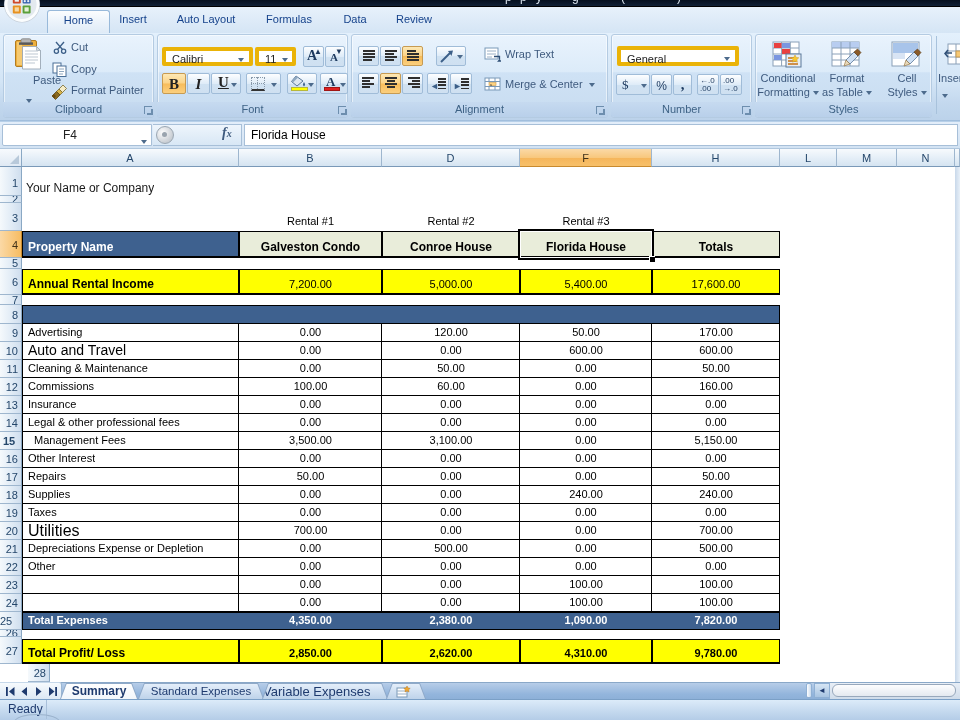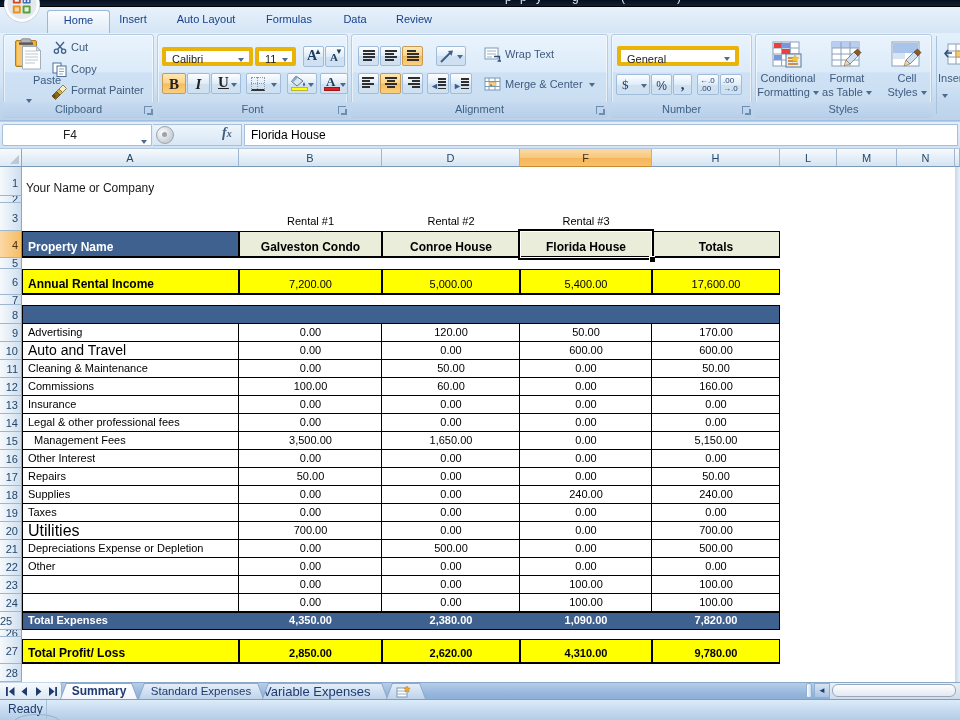--- a/index.html
+++ b/index.html
@@ -375,21 +375,21 @@
 <div class="rowhead" style="position:absolute;top:378px;height:18px;font-size:11px;">
     <span style="position:absolute;bottom:2px;left:0;right:3px;text-align:right;">12</span>
   </div>
 <div class="rowhead" style="position:absolute;top:396px;height:18px;font-size:11px;">
     <span style="position:absolute;bottom:2px;left:0;right:3px;text-align:right;">13</span>
   </div>
 <div class="rowhead" style="position:absolute;top:414px;height:18px;font-size:11px;">
     <span style="position:absolute;bottom:2px;left:0;right:3px;text-align:right;">14</span>
   </div>
 <div class="rowhead" style="position:absolute;top:432px;height:18px;font-size:11px;">
-    <span style="position:absolute;bottom:2px;left:0;right:3px;text-align:right;">15</span>
+    <span style="position:absolute;bottom:2px;left:0;right:3px;text-align:center;font-weight:bold;">15</span>
   </div>
 <div class="rowhead" style="position:absolute;top:450px;height:18px;font-size:11px;">
     <span style="position:absolute;bottom:2px;left:0;right:3px;text-align:right;">16</span>
   </div>
 <div class="rowhead" style="position:absolute;top:468px;height:18px;font-size:11px;">
     <span style="position:absolute;bottom:2px;left:0;right:3px;text-align:right;">17</span>
   </div>
 <div class="rowhead" style="position:absolute;top:486px;height:18px;font-size:11px;">
     <span style="position:absolute;bottom:2px;left:0;right:3px;text-align:right;">18</span>
   </div>
@@ -411,21 +411,21 @@
 <div class="rowhead" style="position:absolute;top:594px;height:18px;font-size:11px;">
     <span style="position:absolute;bottom:2px;left:0;right:3px;text-align:right;">24</span>
   </div>
 <div class="rowhead" style="position:absolute;top:612px;height:18px;font-size:11px;">
     <span style="position:absolute;bottom:2px;left:0;right:3px;text-align:left;">25</span>
   </div>
 <div class="rowhead" style="position:absolute;top:630px;height:7px;font-size:11px;line-height:7px;text-align:right;padding-right:3px;">26</div>
 <div class="rowhead" style="position:absolute;top:637px;height:27px;font-size:11px;">
     <span style="position:absolute;bottom:6px;left:0;right:3px;text-align:right;">27</span>
   </div>
-<div class="rowhead" style="position:absolute;top:664px;height:18px;font-size:11px;">
+<div class="rowhead" style="position:absolute;top:664px;height:18px;font-size:11px;margin-left:28px;">
     <span style="position:absolute;bottom:2px;left:0;right:3px;text-align:right;">28</span>
   </div>
 <div class="lab" style="position:absolute;left:26px;top:178px;height:20px;line-height:20px;color:#1a1a1a;font-size:12px;">Your Name or Company</div>
 <div class="num" style="position:absolute;left:239px;top:212px;width:143px;height:18px;line-height:18px;color:#000;font-size:11px;">Rental #1</div>
 <div class="num" style="position:absolute;left:382px;top:212px;width:138px;height:18px;line-height:18px;color:#000;font-size:11px;">Rental #2</div>
 <div class="num" style="position:absolute;left:520px;top:212px;width:132px;height:18px;line-height:18px;color:#000;font-size:11px;">Rental #3</div>
 <div style="position:absolute;left:22px;top:231px;width:217px;height:27px;background:#3e618f;border:1px solid #000;border-bottom:2px solid #000;"></div>
 <div style="left:28px;top:239px;height:16px;line-height:16px;font-weight:bold;color:#fff;font-size:12px;position:absolute;white-space:nowrap;">Property Name</div>
 <div style="position:absolute;left:239px;top:231px;width:143px;height:27px;background:#e9edda;border:1px solid #000;border-bottom:2px solid #000;"></div>
 <div class="num" style="position:absolute;left:239px;top:238px;width:143px;height:18px;line-height:18px;font-weight:bold;color:#000;font-size:12px;">Galveston Condo</div>
@@ -479,21 +479,21 @@
 <div class="num" style="position:absolute;left:652px;top:396px;width:128px;height:17px;line-height:17px;color:#000;font-size:11px;">0.00</div>
 <div style="position:absolute;left:22px;top:414px;width:758px;height:18px;border-bottom:1px solid #000;border-left:1px solid #000;border-right:1px solid #000;"></div>
 <div class="lab" style="position:absolute;left:28px;top:414px;height:17px;line-height:17px;color:#000;font-size:11px;">Legal &amp; other professional fees</div>
 <div class="num" style="position:absolute;left:239px;top:414px;width:143px;height:17px;line-height:17px;color:#000;font-size:11px;">0.00</div>
 <div class="num" style="position:absolute;left:382px;top:414px;width:138px;height:17px;line-height:17px;color:#000;font-size:11px;">0.00</div>
 <div class="num" style="position:absolute;left:520px;top:414px;width:132px;height:17px;line-height:17px;color:#000;font-size:11px;">0.00</div>
 <div class="num" style="position:absolute;left:652px;top:414px;width:128px;height:17px;line-height:17px;color:#000;font-size:11px;">0.00</div>
 <div style="position:absolute;left:22px;top:432px;width:758px;height:18px;border-bottom:1px solid #000;border-left:1px solid #000;border-right:1px solid #000;"></div>
 <div class="lab" style="position:absolute;left:34px;top:432px;height:17px;line-height:17px;color:#000;font-size:11px;">Management Fees</div>
 <div class="num" style="position:absolute;left:239px;top:432px;width:143px;height:17px;line-height:17px;color:#000;font-size:11px;">3,500.00</div>
-<div class="num" style="position:absolute;left:382px;top:432px;width:138px;height:17px;line-height:17px;color:#000;font-size:11px;">1,650.00</div>
+<div class="num" style="position:absolute;left:382px;top:432px;width:138px;height:17px;line-height:17px;color:#000;font-size:11px;">3,100.00</div>
 <div class="num" style="position:absolute;left:520px;top:432px;width:132px;height:17px;line-height:17px;color:#000;font-size:11px;">0.00</div>
 <div class="num" style="position:absolute;left:652px;top:432px;width:128px;height:17px;line-height:17px;color:#000;font-size:11px;">5,150.00</div>
 <div style="position:absolute;left:22px;top:450px;width:758px;height:18px;border-bottom:1px solid #000;border-left:1px solid #000;border-right:1px solid #000;"></div>
 <div class="lab" style="position:absolute;left:28px;top:450px;height:17px;line-height:17px;color:#000;font-size:11px;">Other Interest</div>
 <div class="num" style="position:absolute;left:239px;top:450px;width:143px;height:17px;line-height:17px;color:#000;font-size:11px;">0.00</div>
 <div class="num" style="position:absolute;left:382px;top:450px;width:138px;height:17px;line-height:17px;color:#000;font-size:11px;">0.00</div>
 <div class="num" style="position:absolute;left:520px;top:450px;width:132px;height:17px;line-height:17px;color:#000;font-size:11px;">0.00</div>
 <div class="num" style="position:absolute;left:652px;top:450px;width:128px;height:17px;line-height:17px;color:#000;font-size:11px;">0.00</div>
 <div style="position:absolute;left:22px;top:468px;width:758px;height:18px;border-bottom:1px solid #000;border-left:1px solid #000;border-right:1px solid #000;"></div>
 <div class="lab" style="position:absolute;left:28px;top:468px;height:17px;line-height:17px;color:#000;font-size:11px;">Repairs</div>

